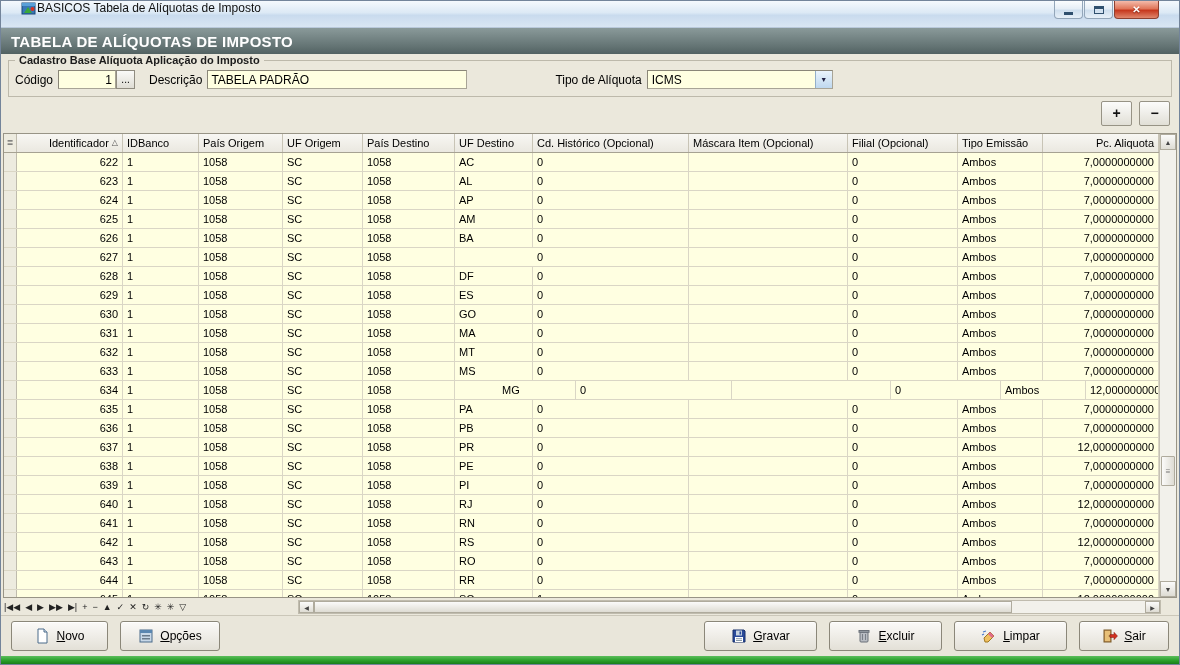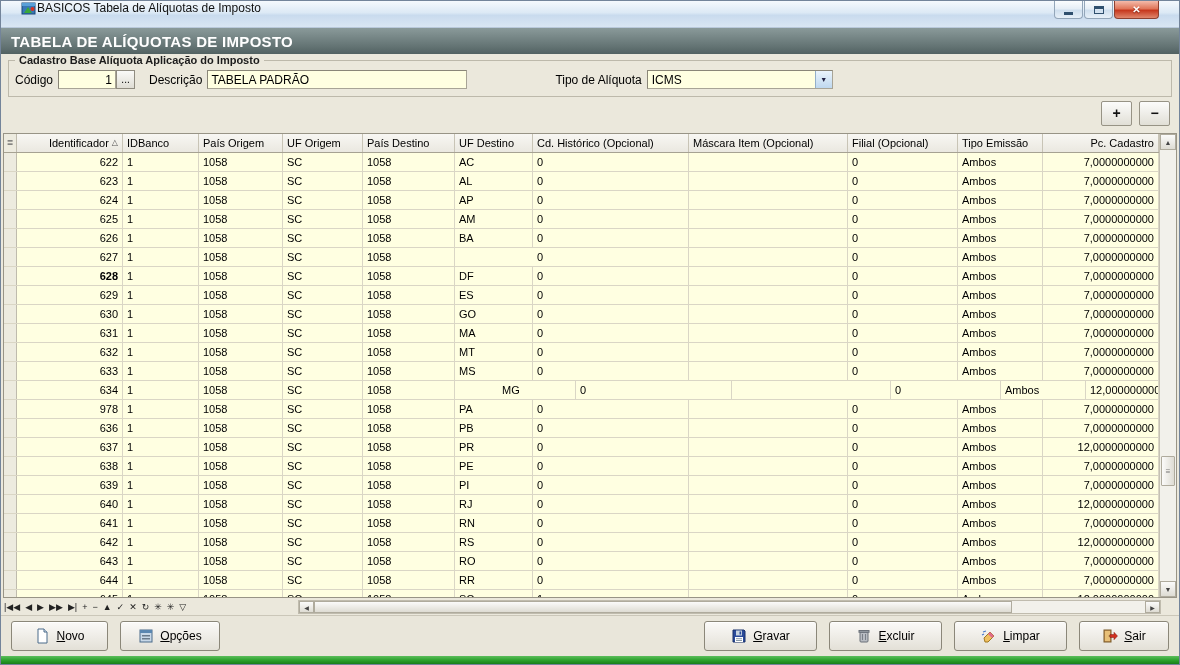--- a/index.html
+++ b/index.html
@@ -134,21 +134,21 @@
           <div class="hcell" style="width: 106px; flex: 0 0 106px; text-align: right; justify-content: flex-end;">Identificador<span class="sort">△</span></div>
           <div class="hcell" style="width: 76px; flex: 0 0 76px; text-align: left;">IDBanco</div>
           <div class="hcell" style="width: 84px; flex: 0 0 84px; text-align: left;">País Origem</div>
           <div class="hcell" style="width: 80px; flex: 0 0 80px; text-align: left;">UF Origem</div>
           <div class="hcell" style="width: 92px; flex: 0 0 92px; text-align: left;">País Destino</div>
           <div class="hcell" style="width: 78px; flex: 0 0 78px; text-align: right;">UF Destino</div>
           <div class="hcell" style="width: 156px; flex: 0 0 156px; text-align: left;">Cd. Histórico (Opcional)</div>
           <div class="hcell" style="width: 159px; flex: 0 0 159px; text-align: left;">Máscara Item (Opcional)</div>
           <div class="hcell" style="width: 110px; flex: 0 0 110px; text-align: left;">Filial (Opcional)</div>
           <div class="hcell" style="width: 85px; flex: 0 0 85px; text-align: left;">Tipo Emissão</div>
-          <div class="hcell" style="flex: 1 1 0%; text-align: right; justify-content: flex-end;">Pc. Cadastro</div>
+          <div class="hcell" style="flex: 1 1 0%; text-align: right; justify-content: flex-end;">Pc. Aliquota</div>
         </div>
       <div class="grid-body" id="grid-body">
           <div class="grid-row">
             <div class="cell ind"></div>
             <div class="cell" style="width: 106px; flex: 0 0 106px; text-align: right; justify-content: flex-end;">622</div>
             <div class="cell" style="width: 76px; flex: 0 0 76px; text-align: left;">1</div>
             <div class="cell" style="width: 84px; flex: 0 0 84px; text-align: left;">1058</div>
             <div class="cell" style="width: 80px; flex: 0 0 80px; text-align: left;">SC</div>
             <div class="cell" style="width: 92px; flex: 0 0 92px; text-align: left;">1058</div>
             <div class="cell" style="width: 78px; flex: 0 0 78px; text-align: left;">AC</div>
@@ -223,21 +223,21 @@
             <div class="cell" style="width: 92px; flex: 0 0 92px; text-align: left;">1058</div>
             <div class="cell" style="width: 78px; flex: 0 0 78px; text-align: left; margin-top: 36px;">CE</div>
             <div class="cell" style="width: 156px; flex: 0 0 156px; text-align: left;">0</div>
             <div class="cell" style="width: 159px; flex: 0 0 159px; text-align: left;"></div>
             <div class="cell" style="width: 110px; flex: 0 0 110px; text-align: left;">0</div>
             <div class="cell" style="width: 85px; flex: 0 0 85px; text-align: left;">Ambos</div>
             <div class="cell" style="flex: 1 1 0%; text-align: right; justify-content: flex-end;">7,0000000000</div>
           </div>
           <div class="grid-row">
             <div class="cell ind"></div>
-            <div class="cell" style="width: 106px; flex: 0 0 106px; text-align: right; justify-content: flex-end; font-weight: bold;">628</div>
+            <div class="cell" style="width: 106px; flex: 0 0 106px; text-align: right; justify-content: flex-end;">628</div>
             <div class="cell" style="width: 76px; flex: 0 0 76px; text-align: left;">1</div>
             <div class="cell" style="width: 84px; flex: 0 0 84px; text-align: left;">1058</div>
             <div class="cell" style="width: 80px; flex: 0 0 80px; text-align: left;">SC</div>
             <div class="cell" style="width: 92px; flex: 0 0 92px; text-align: left;">1058</div>
             <div class="cell" style="width: 78px; flex: 0 0 78px; text-align: left;">DF</div>
             <div class="cell" style="width: 156px; flex: 0 0 156px; text-align: left;">0</div>
             <div class="cell" style="width: 159px; flex: 0 0 159px; text-align: left;"></div>
             <div class="cell" style="width: 110px; flex: 0 0 110px; text-align: left;">0</div>
             <div class="cell" style="width: 85px; flex: 0 0 85px; text-align: left;">Ambos</div>
             <div class="cell" style="flex: 1 1 0%; text-align: right; justify-content: flex-end;">7,0000000000</div>
@@ -321,21 +321,21 @@
             <div class="cell" style="width: 92px; flex: 0 0 92px; text-align: left;">1058</div>
             <div class="cell" style="width: 78px; flex: 0 0 78px; text-align: left; margin-left: 43px;">MG</div>
             <div class="cell" style="width: 156px; flex: 0 0 156px; text-align: left;">0</div>
             <div class="cell" style="width: 159px; flex: 0 0 159px; text-align: left;"></div>
             <div class="cell" style="width: 110px; flex: 0 0 110px; text-align: left;">0</div>
             <div class="cell" style="width: 85px; flex: 0 0 85px; text-align: left;">Ambos</div>
             <div class="cell" style="flex: 1 1 0%; text-align: right; justify-content: flex-end;">12,0000000000</div>
           </div>
           <div class="grid-row">
             <div class="cell ind"></div>
-            <div class="cell" style="width: 106px; flex: 0 0 106px; text-align: right; justify-content: flex-end;">978</div>
+            <div class="cell" style="width: 106px; flex: 0 0 106px; text-align: right; justify-content: flex-end;">635</div>
             <div class="cell" style="width: 76px; flex: 0 0 76px; text-align: left;">1</div>
             <div class="cell" style="width: 84px; flex: 0 0 84px; text-align: left;">1058</div>
             <div class="cell" style="width: 80px; flex: 0 0 80px; text-align: left;">SC</div>
             <div class="cell" style="width: 92px; flex: 0 0 92px; text-align: left;">1058</div>
             <div class="cell" style="width: 78px; flex: 0 0 78px; text-align: left;">PA</div>
             <div class="cell" style="width: 156px; flex: 0 0 156px; text-align: left;">0</div>
             <div class="cell" style="width: 159px; flex: 0 0 159px; text-align: left;"></div>
             <div class="cell" style="width: 110px; flex: 0 0 110px; text-align: left;">0</div>
             <div class="cell" style="width: 85px; flex: 0 0 85px; text-align: left;">Ambos</div>
             <div class="cell" style="flex: 1 1 0%; text-align: right; justify-content: flex-end;">7,0000000000</div>

